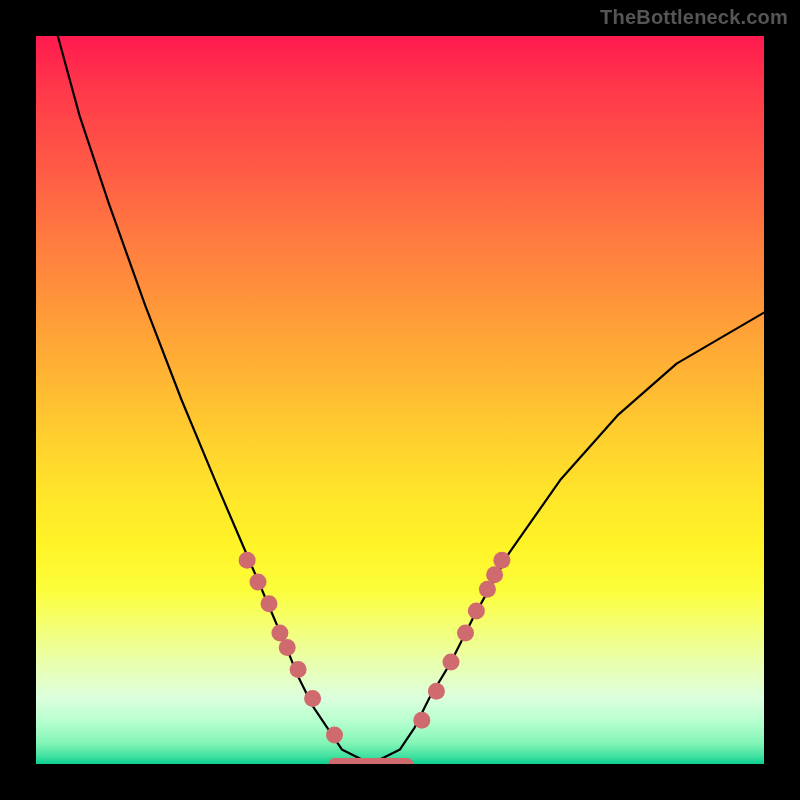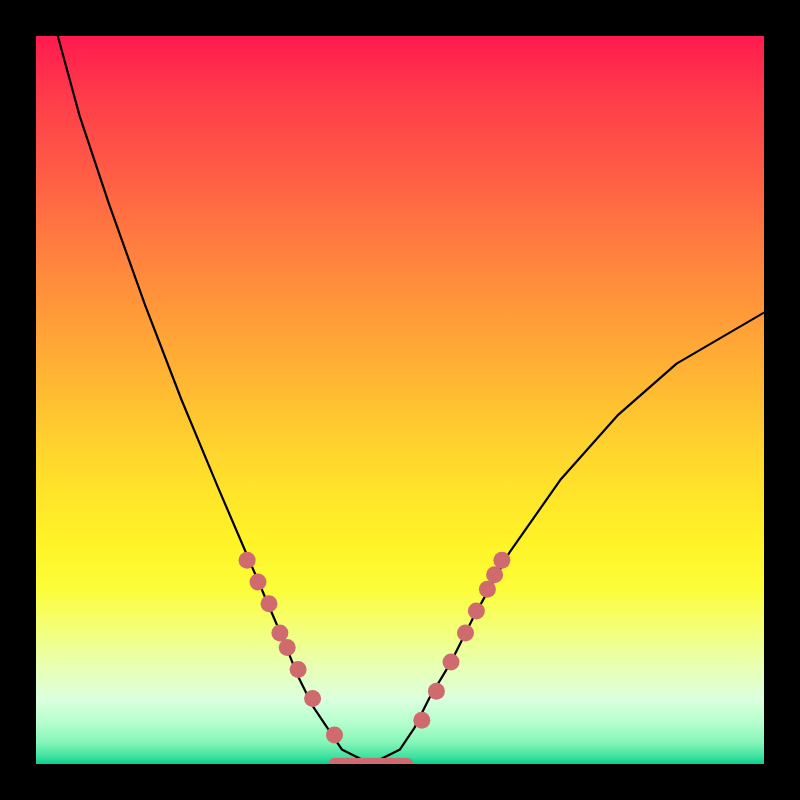--- a/index.html
+++ b/index.html
@@ -82,20 +82,21 @@
   .dot {
     fill: #cf6b6e;
     stroke: none;
   }
 </style>
 </head>
 <body>
 
 <div class="frame">
 
+  <div class="watermark">TheBottleneck.com</div>
 
   <div class="plot-area"></div>
 
   <svg class="overlay" viewBox="0 0 728 728" preserveAspectRatio="none">
     <path class="curve" d="M21.8 0.0 L43.7 80.1 L72.8 167.4 L109.2 269.4 L145.6 364.0 L182.0 451.4 L203.8 502.3 L225.7 553.3 L247.5 604.2 L262.1 640.6 L276.6 669.8 L291.2 691.6 L305.8 713.4 L320.3 720.7 L334.9 728.0 L349.4 720.7 L364.0 713.4 L378.6 691.6 L393.1 662.5 L415.0 626.1 L436.8 582.4 L473.2 516.9 L524.2 444.1 L582.4 378.6 L640.6 327.6 L728.0 276.6"></path>
     <path class="curve-bottom" d="M298.5 728.0 L371.3 728.0"></path>
     <g id="dots">
         <circle class="dot" cx="211.1" cy="524.2" r="8.5"></circle>
         <circle class="dot" cx="222.0" cy="546.0" r="8.5"></circle>
         <circle class="dot" cx="233.0" cy="567.8" r="8.5"></circle>

